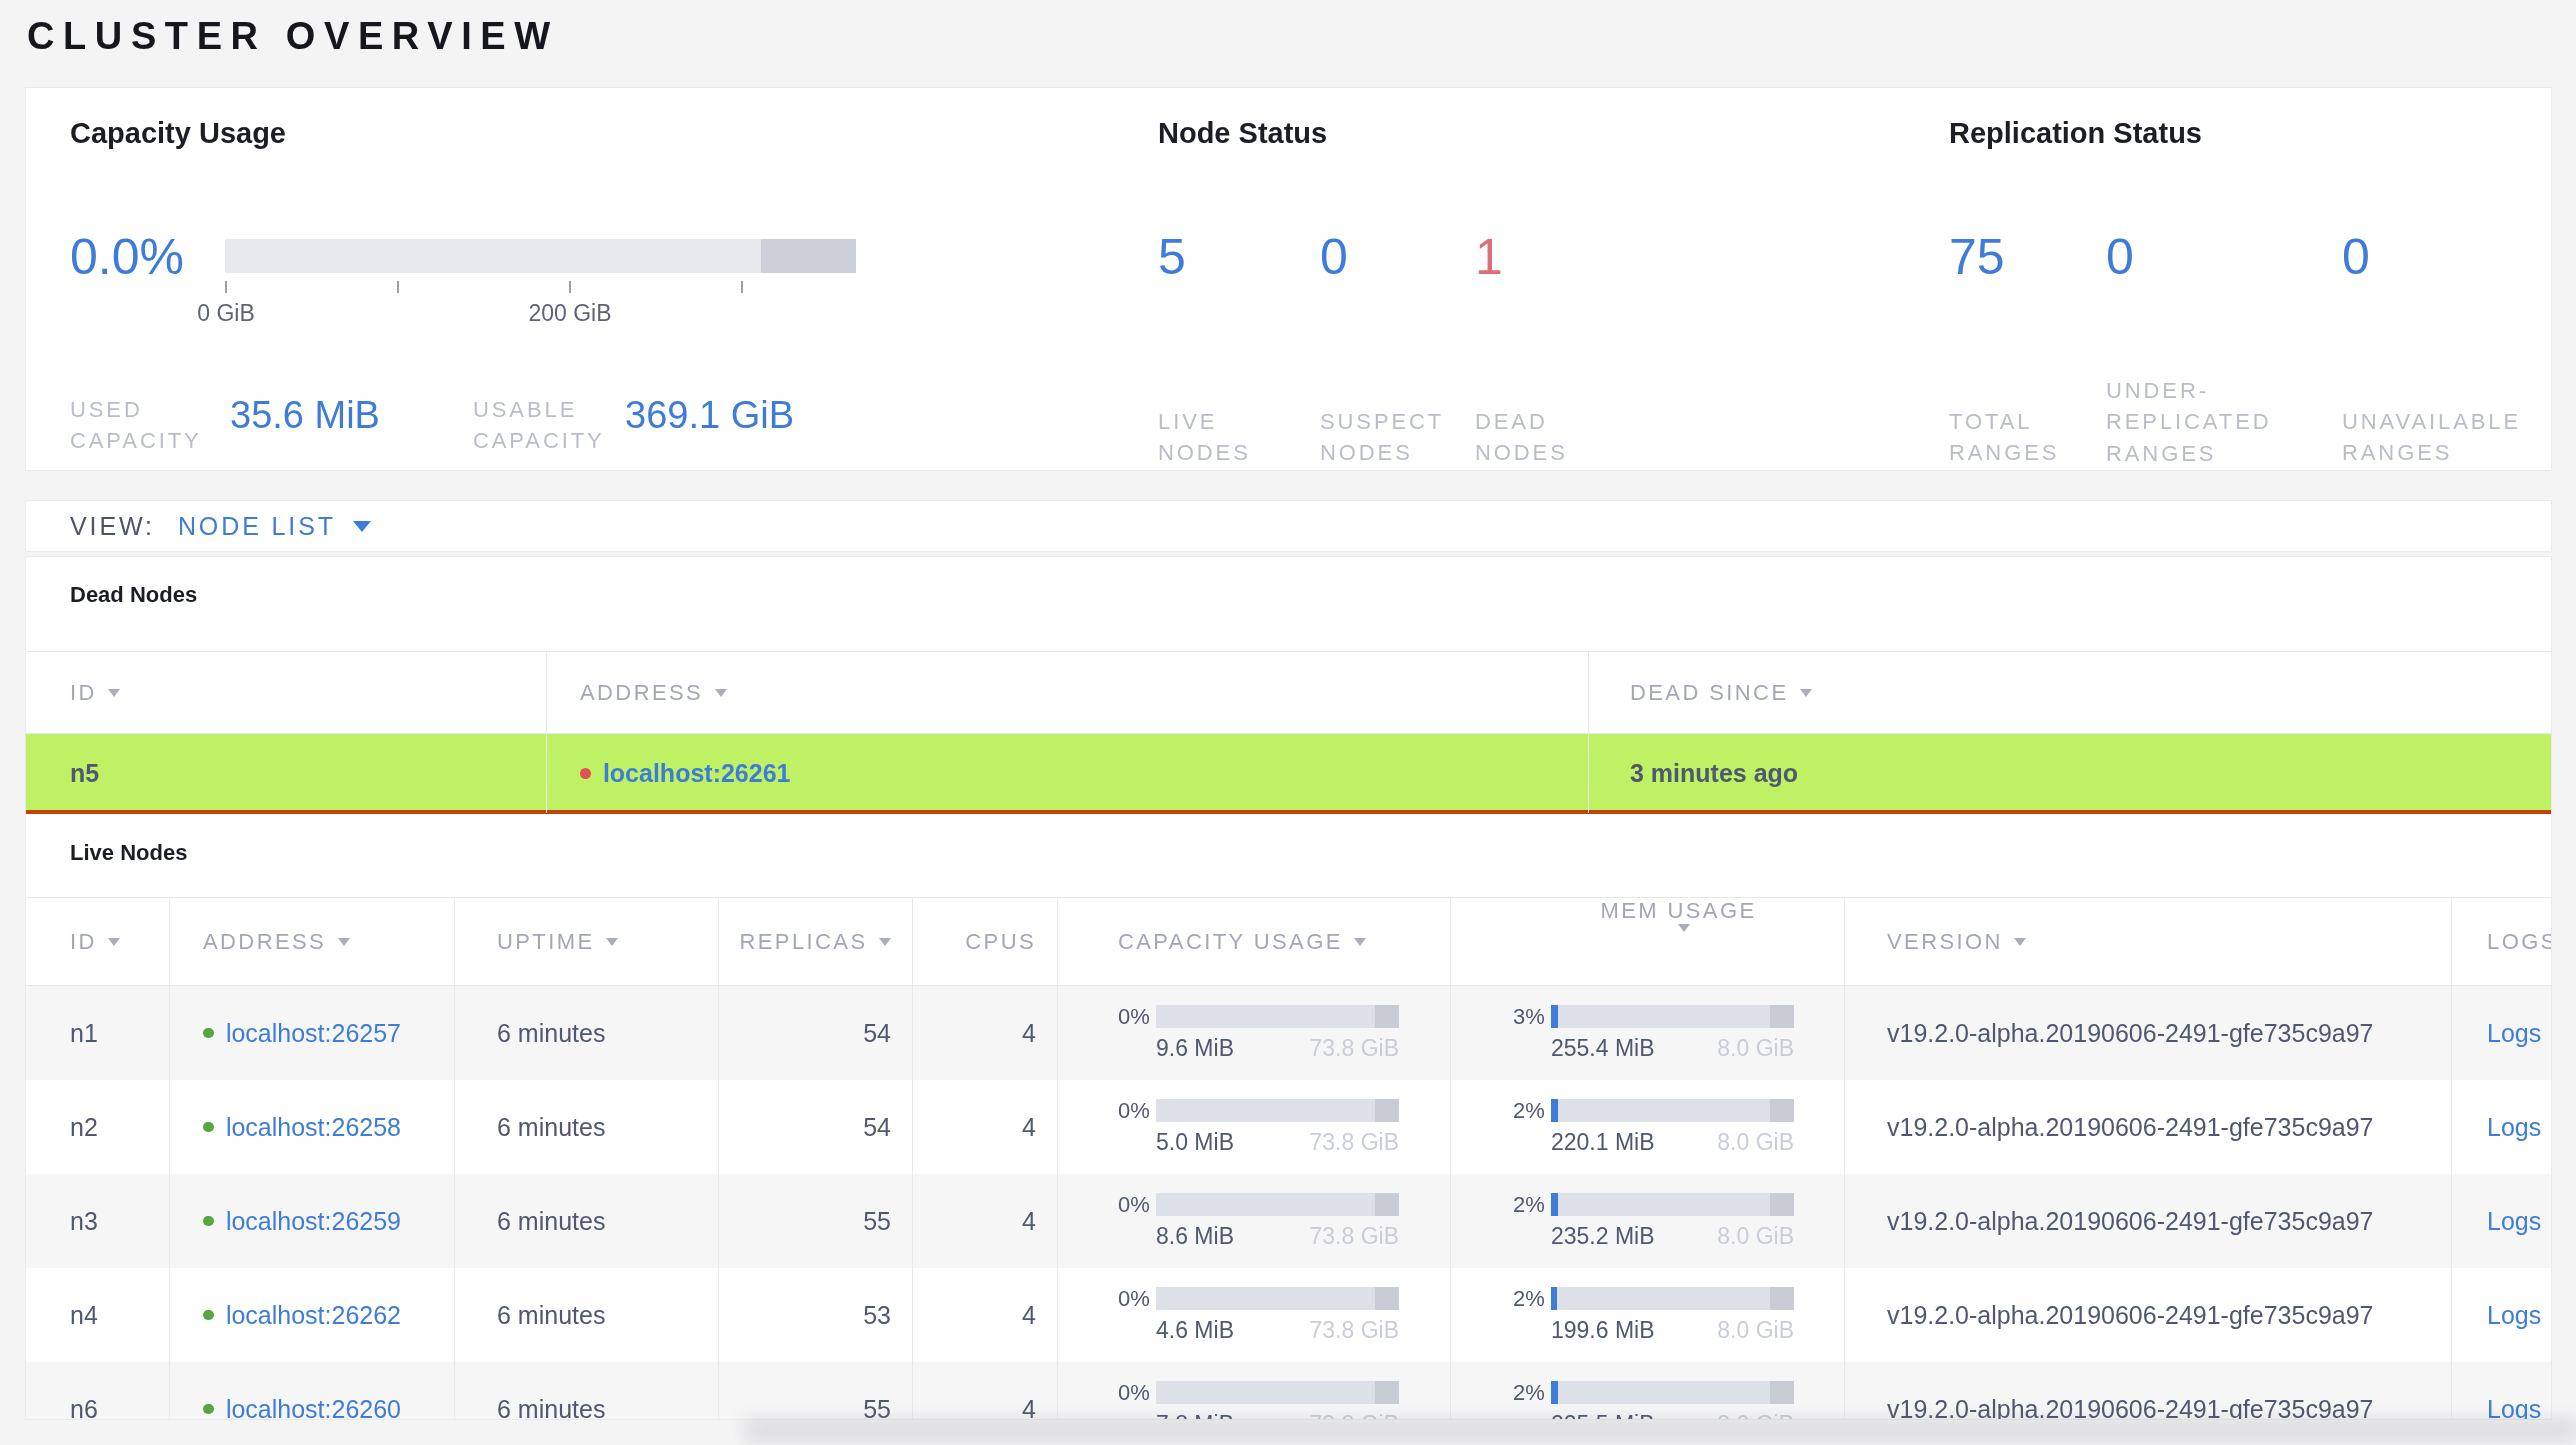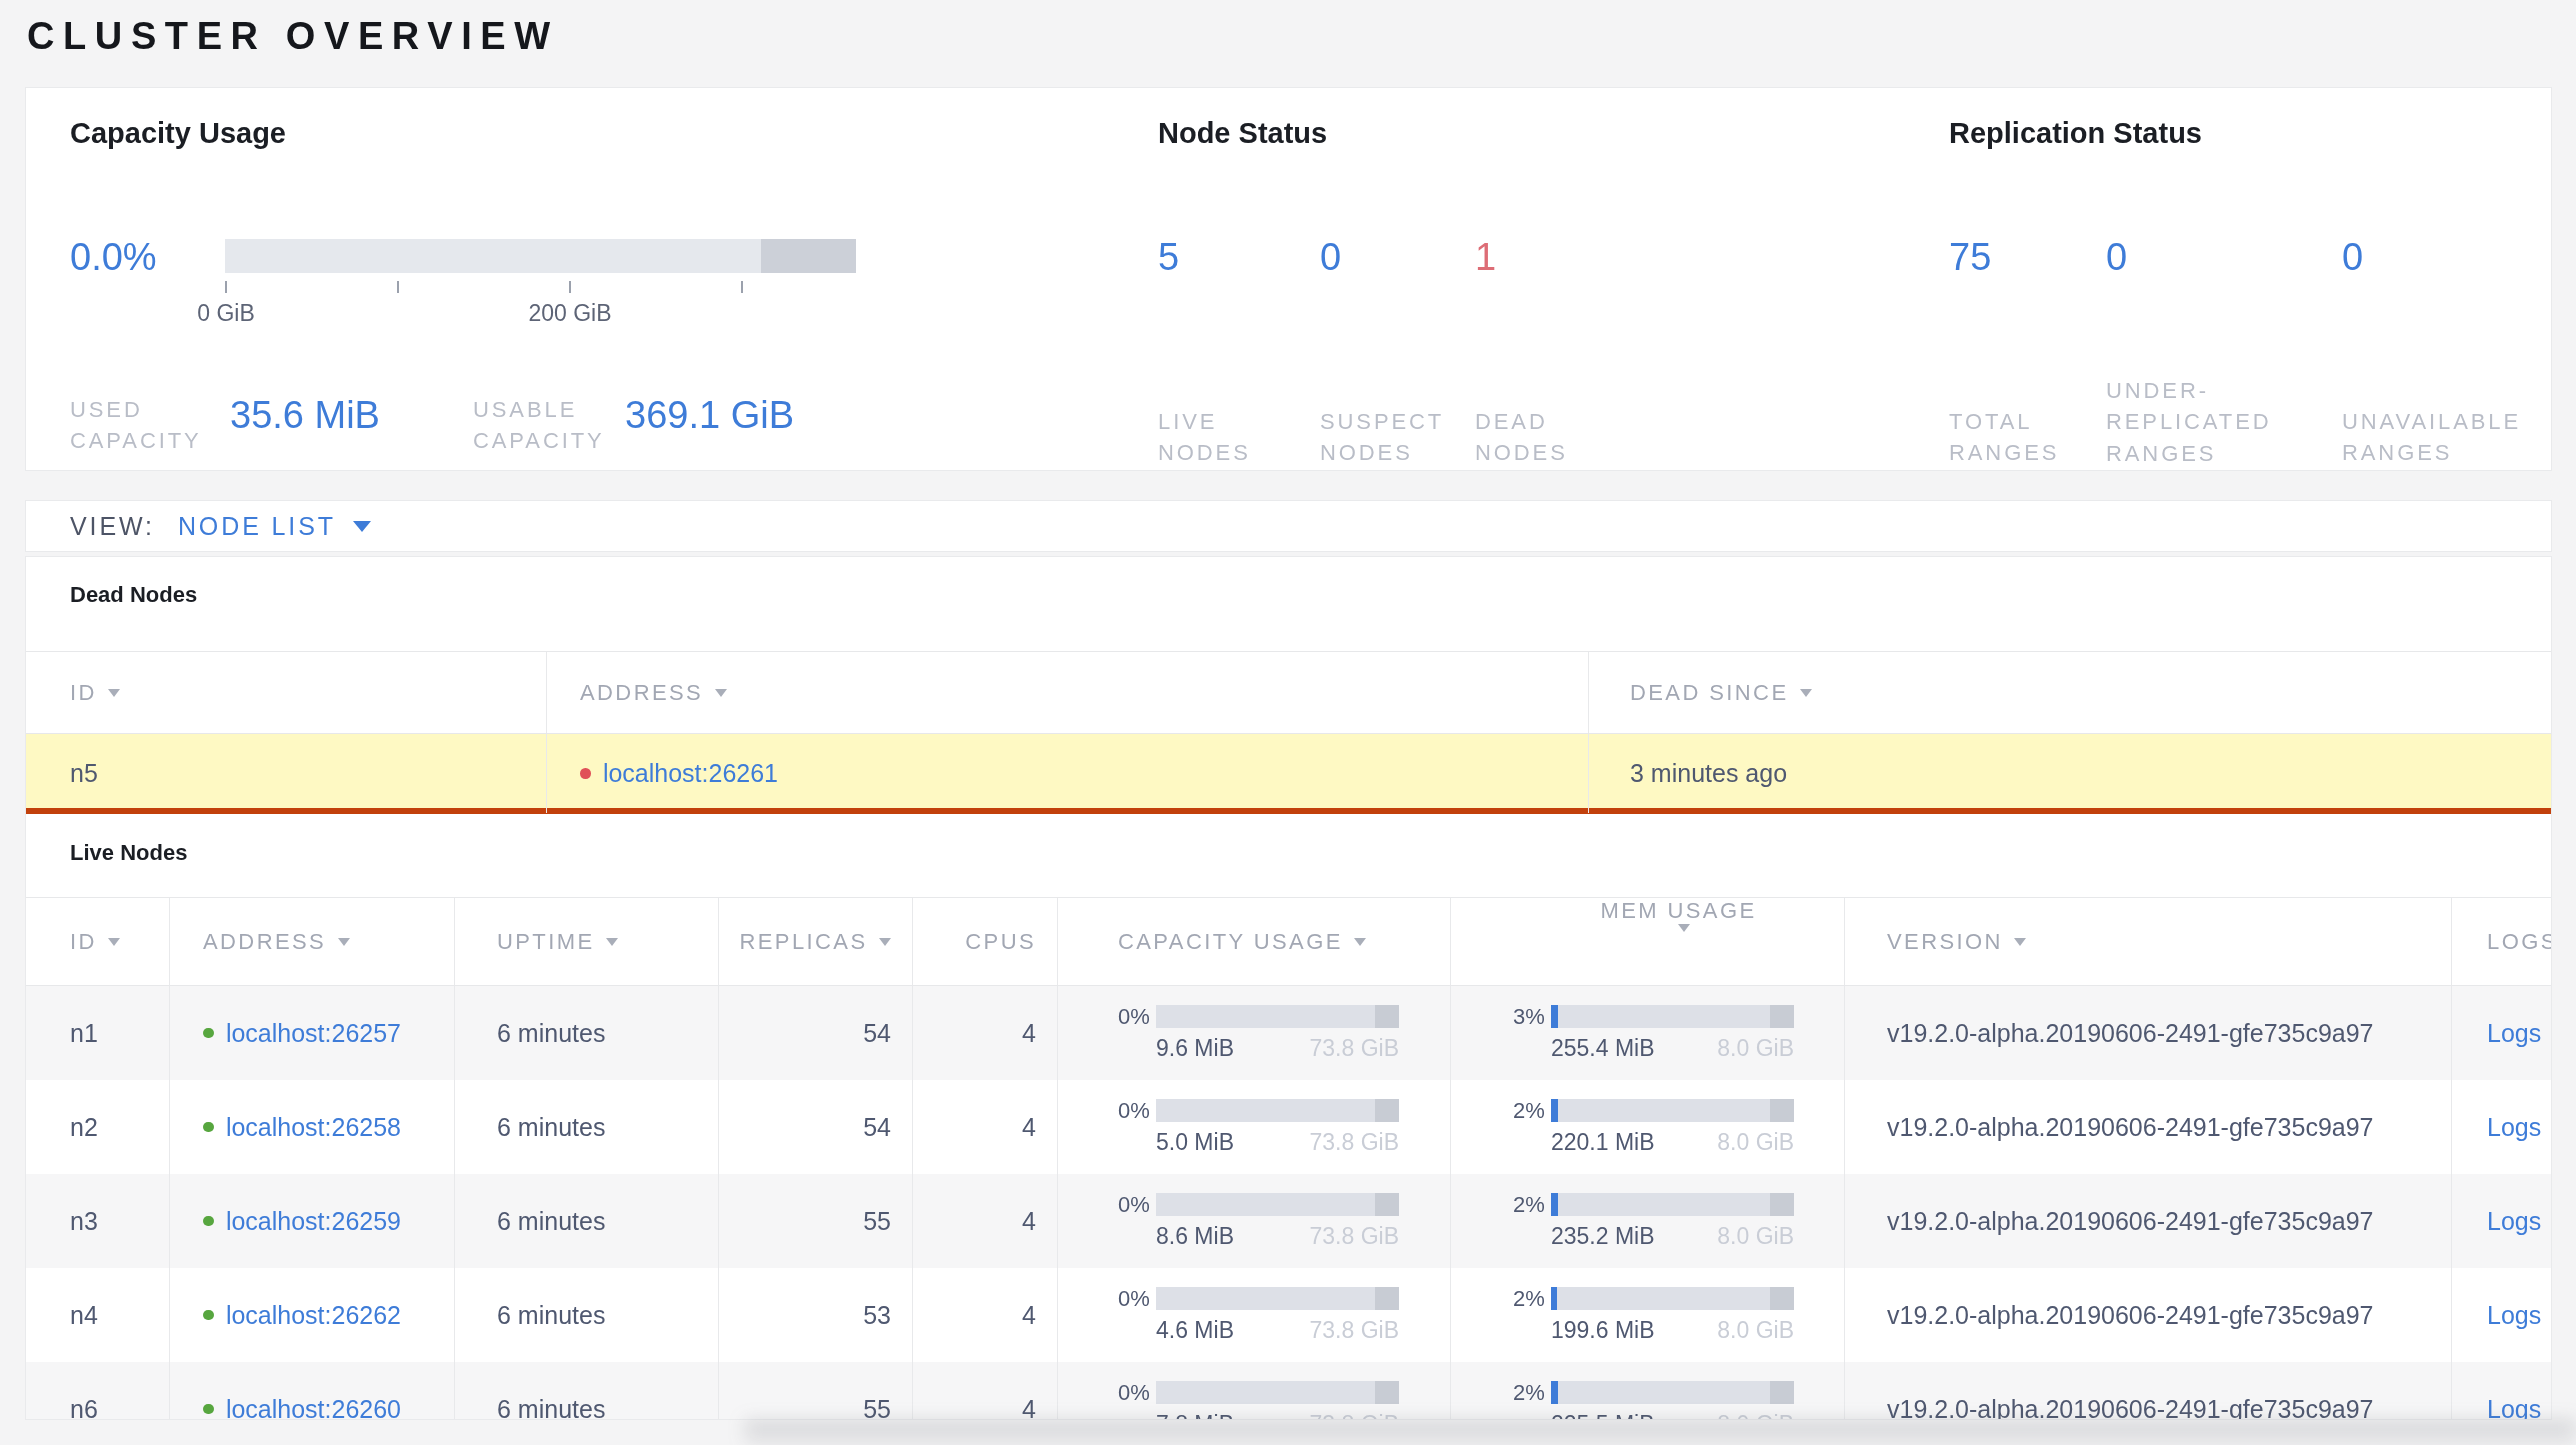--- a/index.html
+++ b/index.html
@@ -20,21 +20,21 @@
     border: 1px solid #e9eaec;
   }
   
   .summary-card { left: 25px; top: 87px; width: 2527px; height: 384px; }
   .section-title {
     position: absolute; top: 29px;
     font-size: 29px; font-weight: 600; color: #1b1e24;
   }
   .big-number {
     position: absolute; top: 141px;
-    font-size: 38px; font-weight: 500; line-height: 57px; color: #3e7cd8;
+    font-size: 50px; font-weight: 500; line-height: 57px; color: #3e7cd8;
   }
   .big-number.red { color: #dd6d76; }
   .caps-label {
     position: absolute;
     font-size: 22px; letter-spacing: 2.9px; line-height: 31.5px;
     color: #b9bdc7; white-space: pre-line;
   }
   .caps-label div { line-height: 31.5px; }
   .stat-value {
     position: absolute; top: 306px;
@@ -82,21 +82,21 @@
   .dead-tbl .th { height: 81px; }
   .live-tbl .th { height: 87px; }
   .sort-arrow {
     display: inline-block; margin-left: 11.5px;
     width: 0; height: 0;
     border-left: 6.7px solid transparent; border-right: 6.7px solid transparent;
     border-top: 8.6px solid #a9aeb9;
   }
   .row { font-size: 25px; color: #4f5870; }
   .row.stripe { background: #f6f6f7; }
-  .dead-row { height: 80px; border-bottom: 6px solid #c2410c; background: #fef9c3; }
+  .dead-row { height: 80px; border-bottom: 4px solid #c2410c; background: #bef264; font-weight: bold; }
   .live-row { height: 94px; }
   .cell { display: flex; align-items: center; }
   .dead-row .cell { height: 79px; }
   .live-row .cell { height: 94px; }
   
   .c-id   { padding-left: 44px; }
   .c-addr { padding-left: 33px; border-left: 1px solid #e8e9eb; }
   .c-dead { padding-left: 41px; border-left: 1px solid #e8e9eb; }
   .c-up   { padding-left: 42px; border-left: 1px solid #e8e9eb; }
   .c-rep  { justify-content: flex-end; padding-right: 21px; border-left: 1px solid #e8e9eb; margin-left: 48px; }

